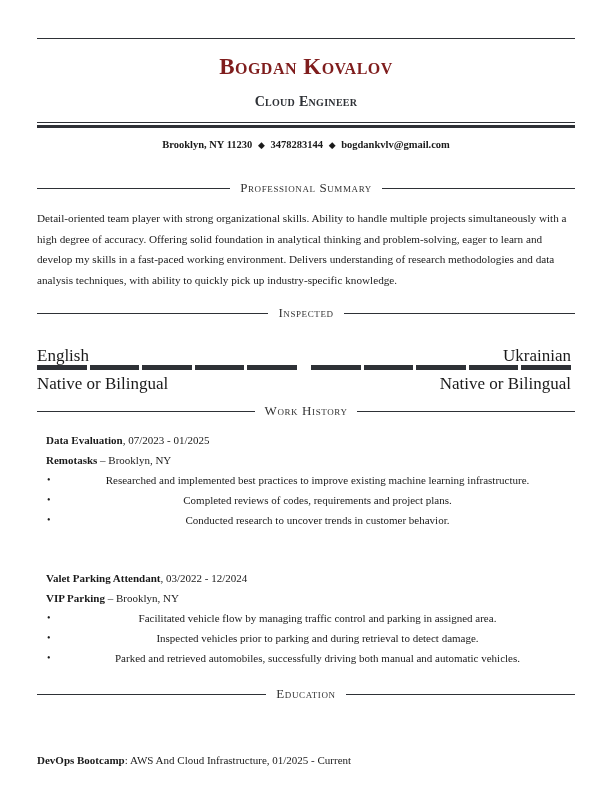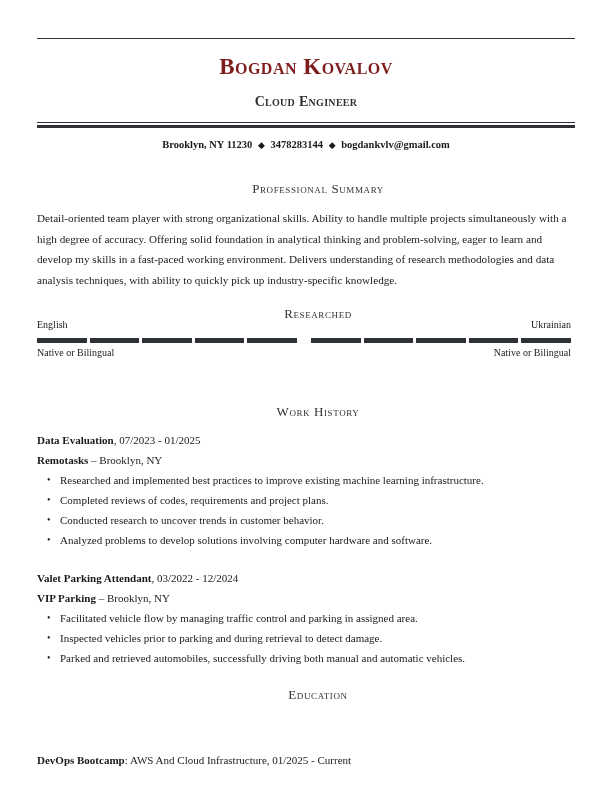--- a/index.html
+++ b/index.html
@@ -17,38 +17,38 @@
     .title {
       position: absolute; top: 94px; left: 0; width: 538px; text-align: center;
       font-size: 14px; font-weight: bold; font-variant: small-caps; letter-spacing: 0.3px; color: #2e3136;
     }
     .rule-thin { position: absolute; left: 0; top: 122px; width: 538px; height: 1px; background: #2e3136; }
     .rule-thick { position: absolute; left: 0; top: 125px; width: 538px; height: 3px; background: #2e3136; }
     .contact {
       position: absolute; top: 139px; left: 0; width: 538px; text-align: center; font-size: 10.5px; font-weight: bold;
     }
     .contact .sep { margin: 0 3px; font-size: 9px; }
-    .section-head { position: absolute; left: 12px; width: 538px; height: 14px; display: flex; align-items: center; flex-direction: column; }
+    .section-head { position: absolute; left: 0; width: 538px; height: 14px; display: flex; align-items: center; }
     .section-head .line { flex: 1; height: 1px; background: #2e3136; }
     .section-head .label {
       padding: 0 10px; font-size: 13px; font-variant: small-caps; letter-spacing: 0.6px; color: #333;
     }
     .summary {
       position: absolute; top: 208px; left: 0; width: 540px; font-size: 11.2px; line-height: 20.5px;
     }
-    .lang { position: absolute; top: 319px; width: 260px; font-size: 10px; }
+    .lang { position: absolute; top: 346px; width: 260px; font-size: 17px; }
     .lang .lname { height: 16px; }
     .lang .bars { display: flex; gap: 3px; margin-top: 3px; height: 5px; }
     .lang .bar { flex: 1; height: 5px; background: #2e3136; }
     .lang .level { margin-top: 4px; }
     .job { position: absolute; left: 0; width: 538px; font-size: 11px; }
-    .job .row { height: 20px; line-height: 20px; }
+    .job .row { height: 20px; line-height: 20px; margin-left: 9px; }
     .job b { font-weight: bold; }
     .job ul { margin: 0; padding: 0 0 0 23px; list-style: none; }
-    .job li { height: 20px; line-height: 20px; position: relative; }
+    .job li { height: 20px; line-height: 20px; position: relative; text-align: center; }
     .job li::before { content: "•"; position: absolute; left: -13px; font-size: 10px; }
     .edu { position: absolute; left: 0; top: 750px; width: 538px; font-size: 11px; }
     .edu .row { height: 20px; line-height: 20px; }
   </style>
 </head>
 <body>
 
 <div class="page">
   <div class="rule-top"></div>
   <div class="name">Bogdan Kovalov</div>
@@ -66,21 +66,21 @@
 
   <div class="section-head" style="top:181px;">
     <div class="line"></div>
     <div class="label">Professional Summary</div>
     <div class="line"></div>
   </div>
   <div class="summary">Detail-oriented team player with strong organizational skills. Ability to handle multiple projects simultaneously with a high degree of accuracy. Offering solid foundation in analytical thinking and problem-solving, eager to learn and develop my skills in a fast-paced working environment. Delivers understanding of research methodologies and data analysis techniques, with ability to quickly pick up industry-specific knowledge.</div>
 
   <div class="section-head" style="top:306px;">
     <div class="line"></div>
-    <div class="label">Researched</div>
+    <div class="label">Inspected</div>
     <div class="line"></div>
   </div>
   <div class="lang" style="left:0;">
     <div class="lname">English</div>
     <div class="bars">
       <div class="bar"></div>
       <div class="bar"></div>
       <div class="bar"></div>
       <div class="bar"></div>
       <div class="bar"></div>
@@ -109,21 +109,20 @@
     <div class="row">
       <b>Data Evaluation</b><span>, 07/2023 - 01/2025</span>
     </div>
     <div class="row">
       <b>Remotasks</b><span> – Brooklyn, NY</span>
     </div>
     <ul>
       <li>Researched and implemented best practices to improve existing machine learning infrastructure.</li>
       <li>Completed reviews of codes, requirements and project plans.</li>
       <li>Conducted research to uncover trends in customer behavior.</li>
-      <li>Analyzed problems to develop solutions involving computer hardware and software.</li>
     </ul>
   </div>
 
   <div class="job" style="top:568px;">
     <div class="row">
       <b>Valet Parking Attendant</b><span>, 03/2022 - 12/2024</span>
     </div>
     <div class="row">
       <b>VIP Parking</b><span> – Brooklyn, NY</span>
     </div>

